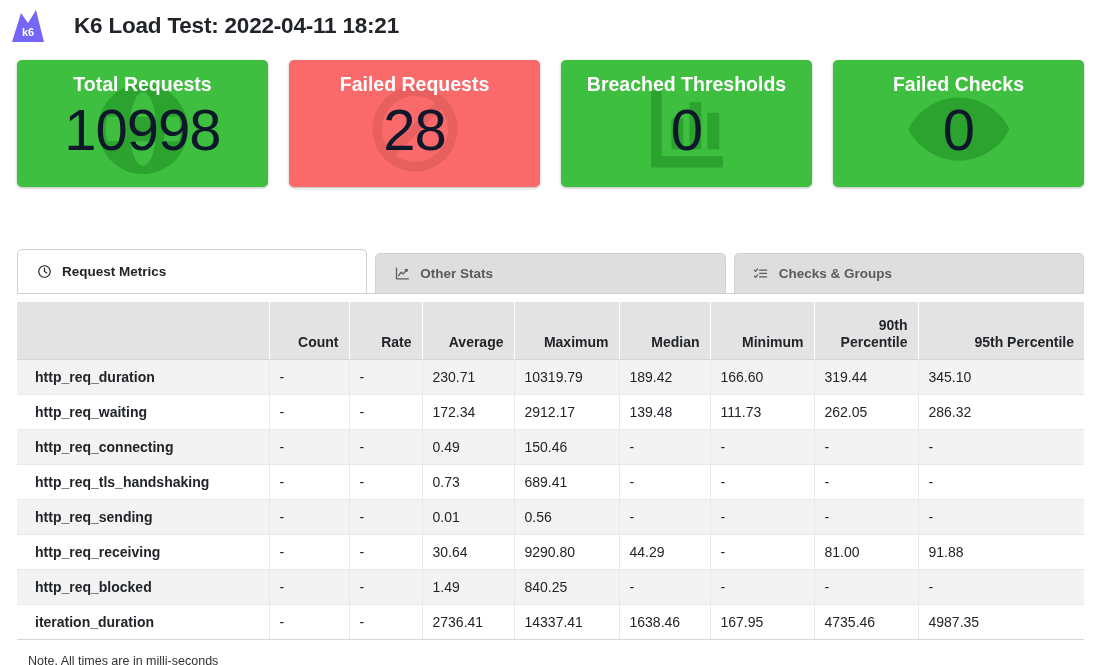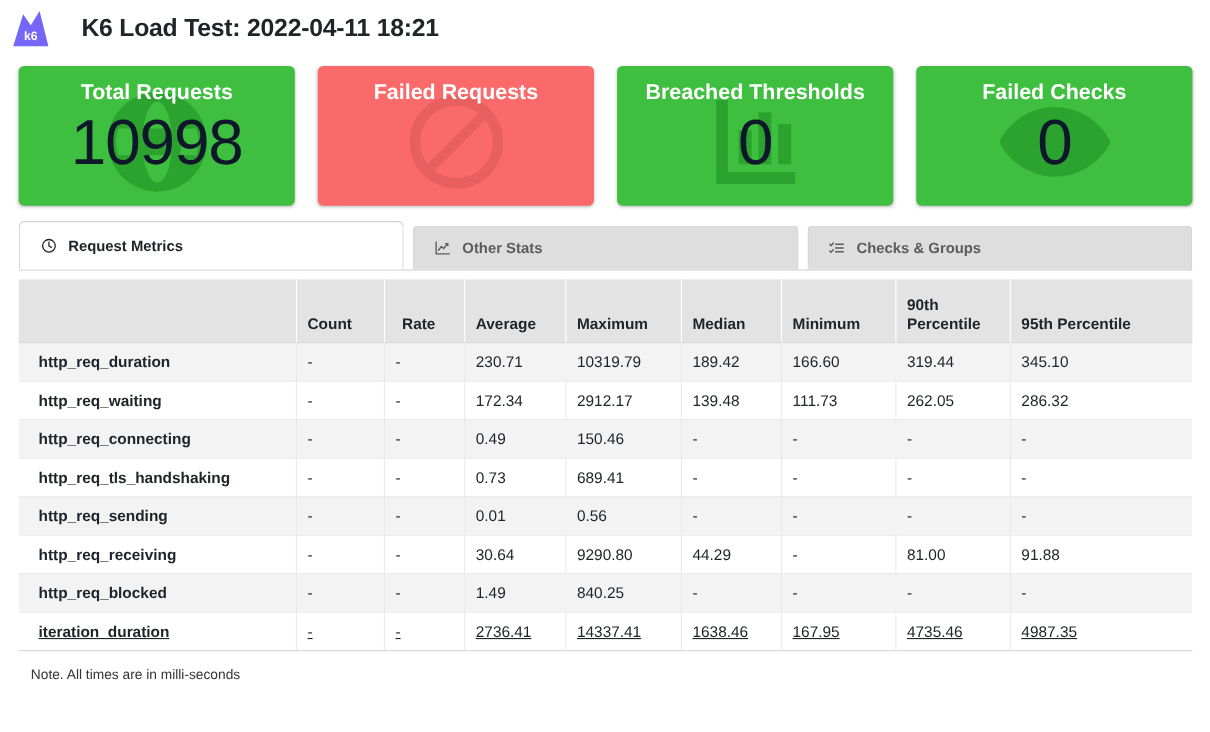--- a/index.html
+++ b/index.html
@@ -88,20 +88,21 @@
   .card.green .card-watermark { fill: #2da32f; opacity: 1; }
   .card.red .card-watermark   { fill: #e85f5f; opacity: 1; }
 
   
   .tabs {
     display: flex;
     align-items: flex-end;
     padding: 16px 16px 0 17px;
     gap: 8px;
     height: 58px;
+    margin-top: 48px;
   }
   .tab {
     flex: 1 1 0;
     height: 40px;
     display: flex;
     align-items: center;
     padding-left: 18px;
     gap: 10px;
     font-size: 13.5px;
     font-weight: bold;
@@ -141,21 +142,21 @@
     width: 100%;
     border-collapse: collapse;
     font-size: 14px;
     table-layout: fixed;
   }
   table.metrics thead th {
     background: #e3e3e3;
     font-weight: bold;
     font-size: 14px;
     color: #212529;
-    text-align: left;
+    text-align: right;
     vertical-align: bottom;
     padding: 6px 10px 8px 10px;
     height: 57px;
     border-right: 1px solid #ffffff;
     border-bottom: 1px solid #d6d6d6;
     line-height: 1.18;
   }
   table.metrics thead th:last-child { border-right: none; }
   table.metrics thead th.col-name { width: 252px; }
   table.metrics thead th.c-count { width: 80px; }
@@ -175,21 +176,21 @@
     white-space: nowrap;
     overflow: hidden;
   }
   table.metrics tbody td:last-child { border-right: none; }
   table.metrics tbody td.name {
     font-weight: bold;
     padding-left: 18px;
   }
   table.metrics tbody tr:nth-child(odd)  { background: #f3f3f3; }
   table.metrics tbody tr:nth-child(even) { background: #ffffff; }
-  table.metrics tbody tr:last-child td { border-bottom: 1px solid #d6d6d6; text-decoration: underline; }
+  table.metrics tbody tr:last-child td { border-bottom: 1px solid #d6d6d6; }
 
   
   .note {
     padding: 14px 16px 0 28px;
     font-size: 12.5px;
     color: #333333;
   }
 </style>
 </head>
 <body>
@@ -211,20 +212,21 @@
     </svg>
     <div class="card-title">Total Requests</div>
     <div class="card-value">10998</div>
   </div>
 
   <div class="card red">
     <svg class="card-watermark" width="100" height="100" viewBox="0 0 24 24">
       <path d="M12 1.8a10.2 10.2 0 1 0 0 20.4 10.2 10.2 0 0 0 0-20.4zm0 2.3a7.9 7.9 0 0 1 4.8 1.6L5.7 16.8A7.9 7.9 0 0 1 12 4.1zm0 15.8a7.9 7.9 0 0 1-4.8-1.6L18.3 7.2A7.9 7.9 0 0 1 12 19.9z"></path>
     </svg>
     <div class="card-title">Failed Requests</div>
+    <div class="card-value">28</div>
   </div>
 
   <div class="card green">
     <svg class="card-watermark" width="98" height="98" viewBox="0 0 24 24">
       <path d="M3.2 2.6h2.6v16.1h15.0v2.7H3.2z"></path>
       <rect x="8.2" y="9.4" width="2.9" height="7.6"></rect>
       <rect x="12.6" y="5.4" width="2.9" height="11.6"></rect>
       <rect x="17.0" y="8.0" width="2.9" height="9.0"></rect>
     </svg>
     <div class="card-title">Breached Thresholds</div>

